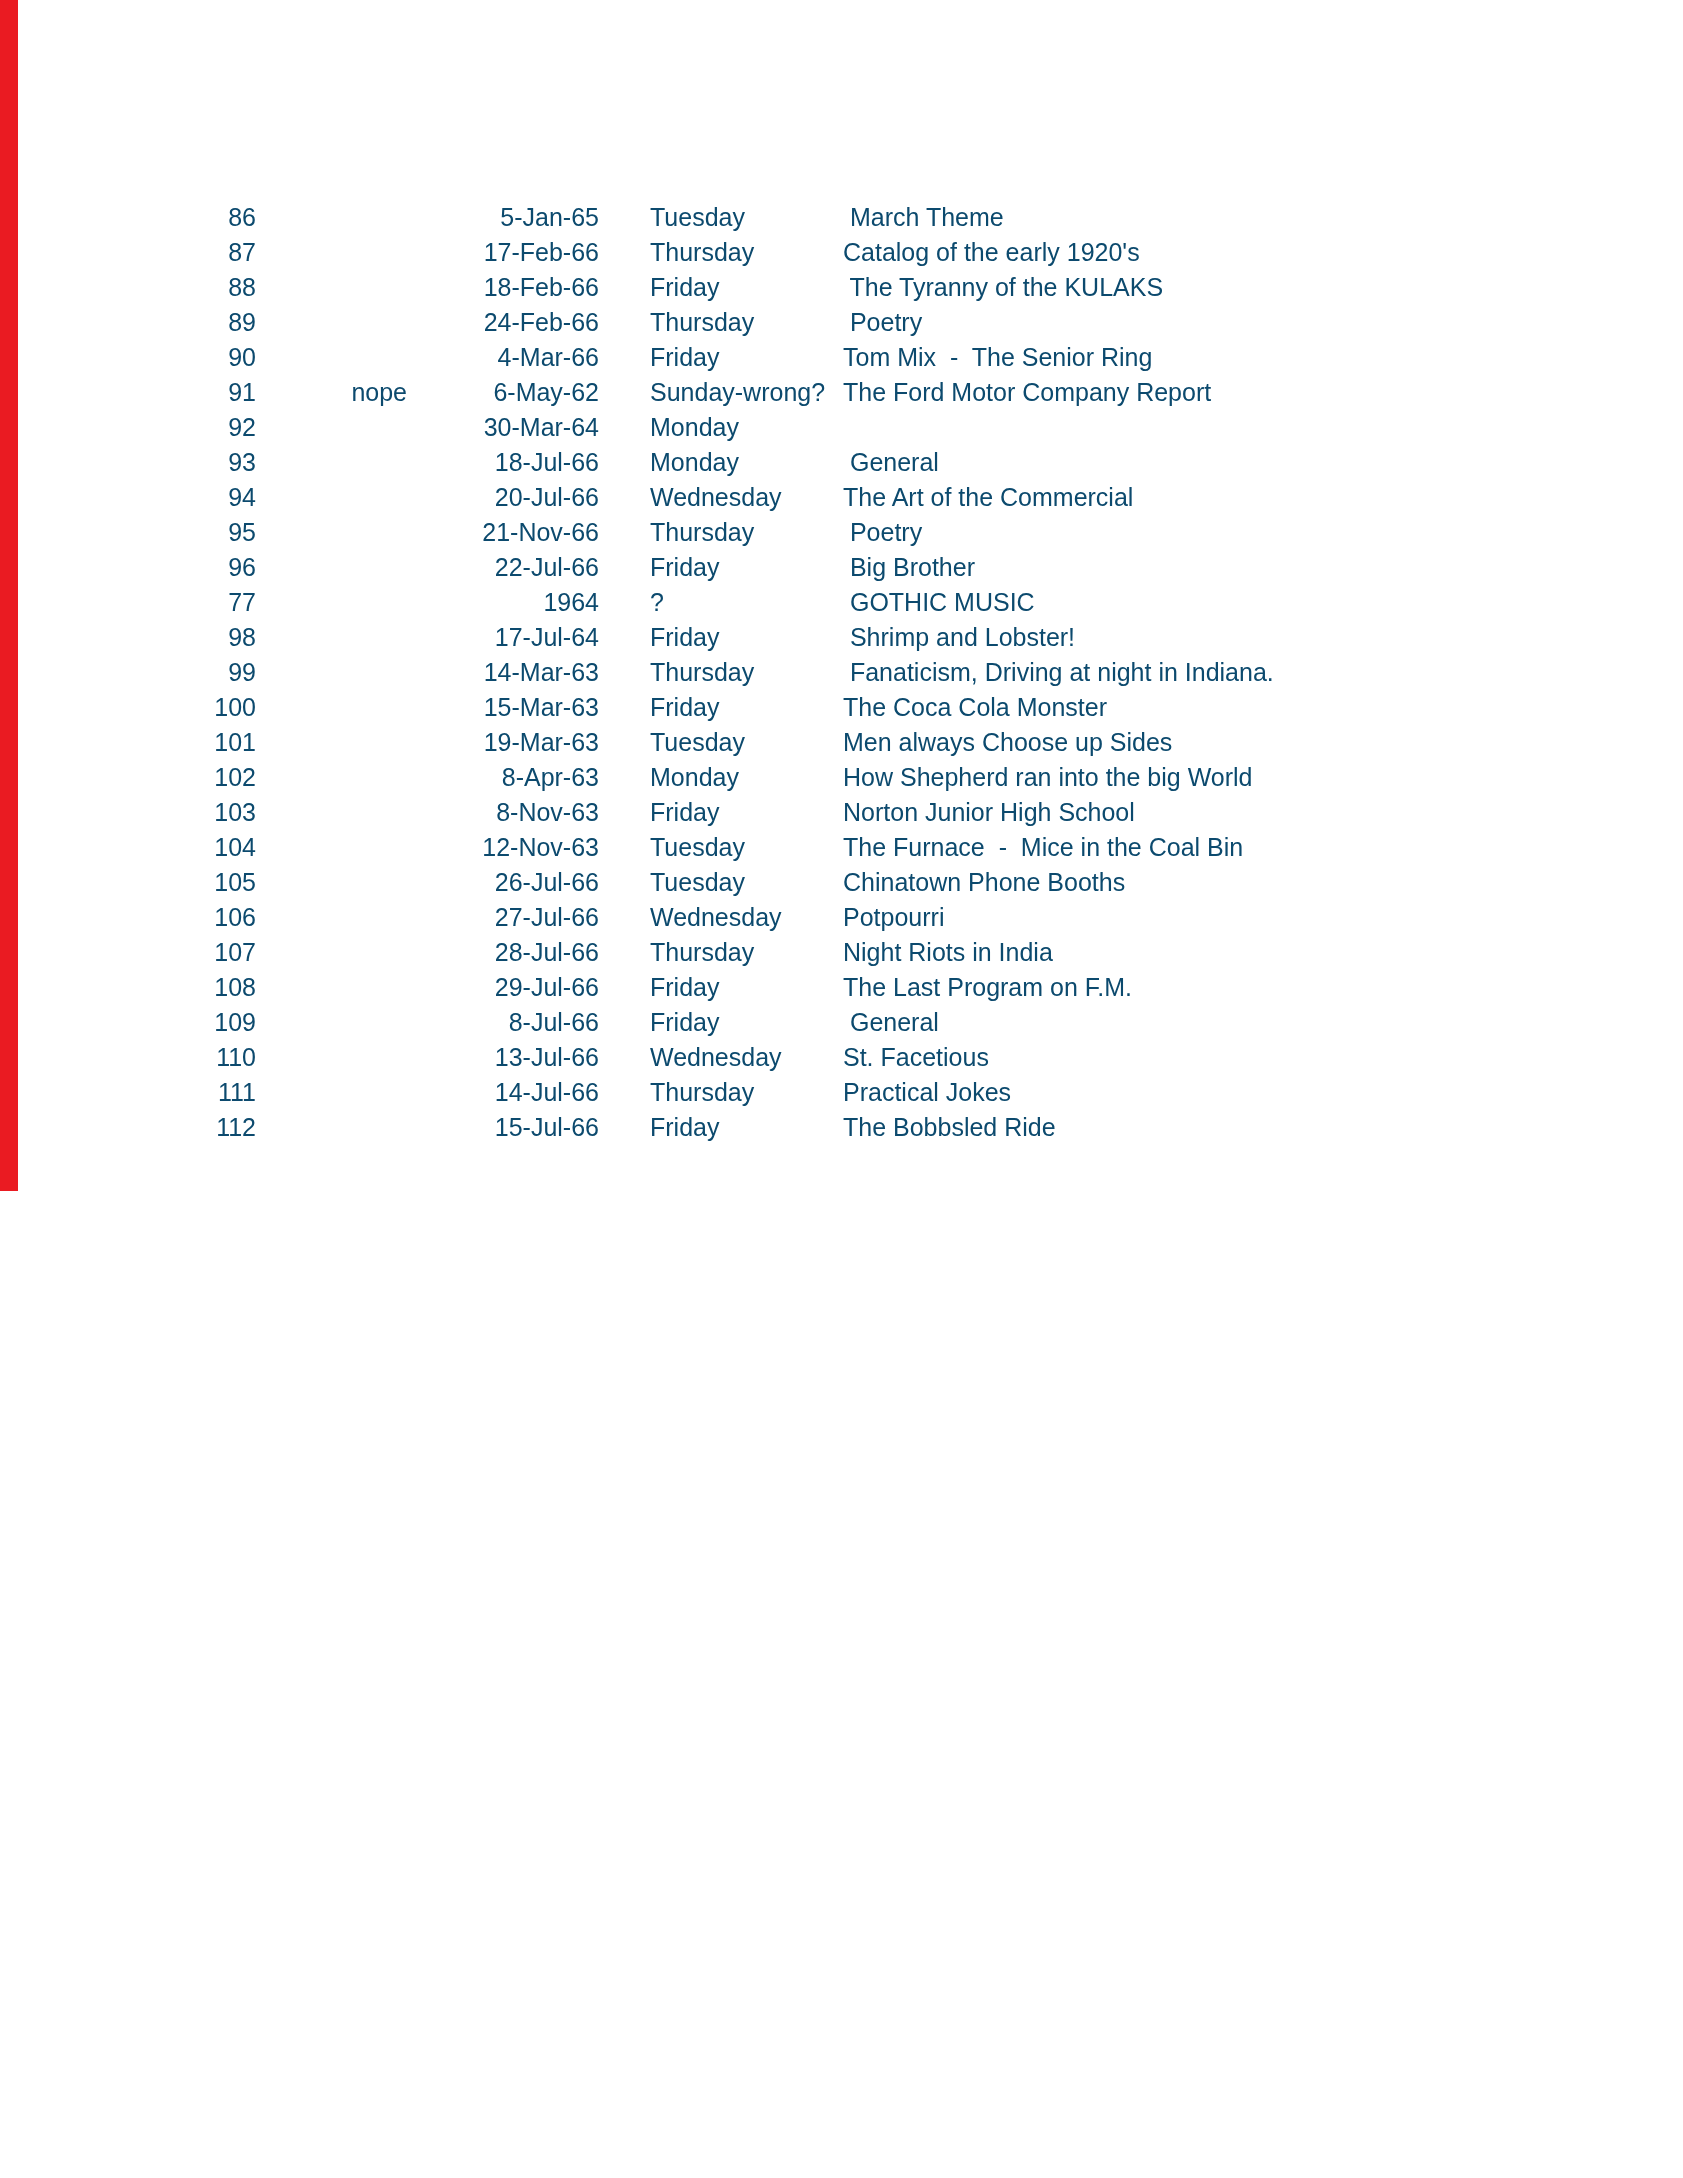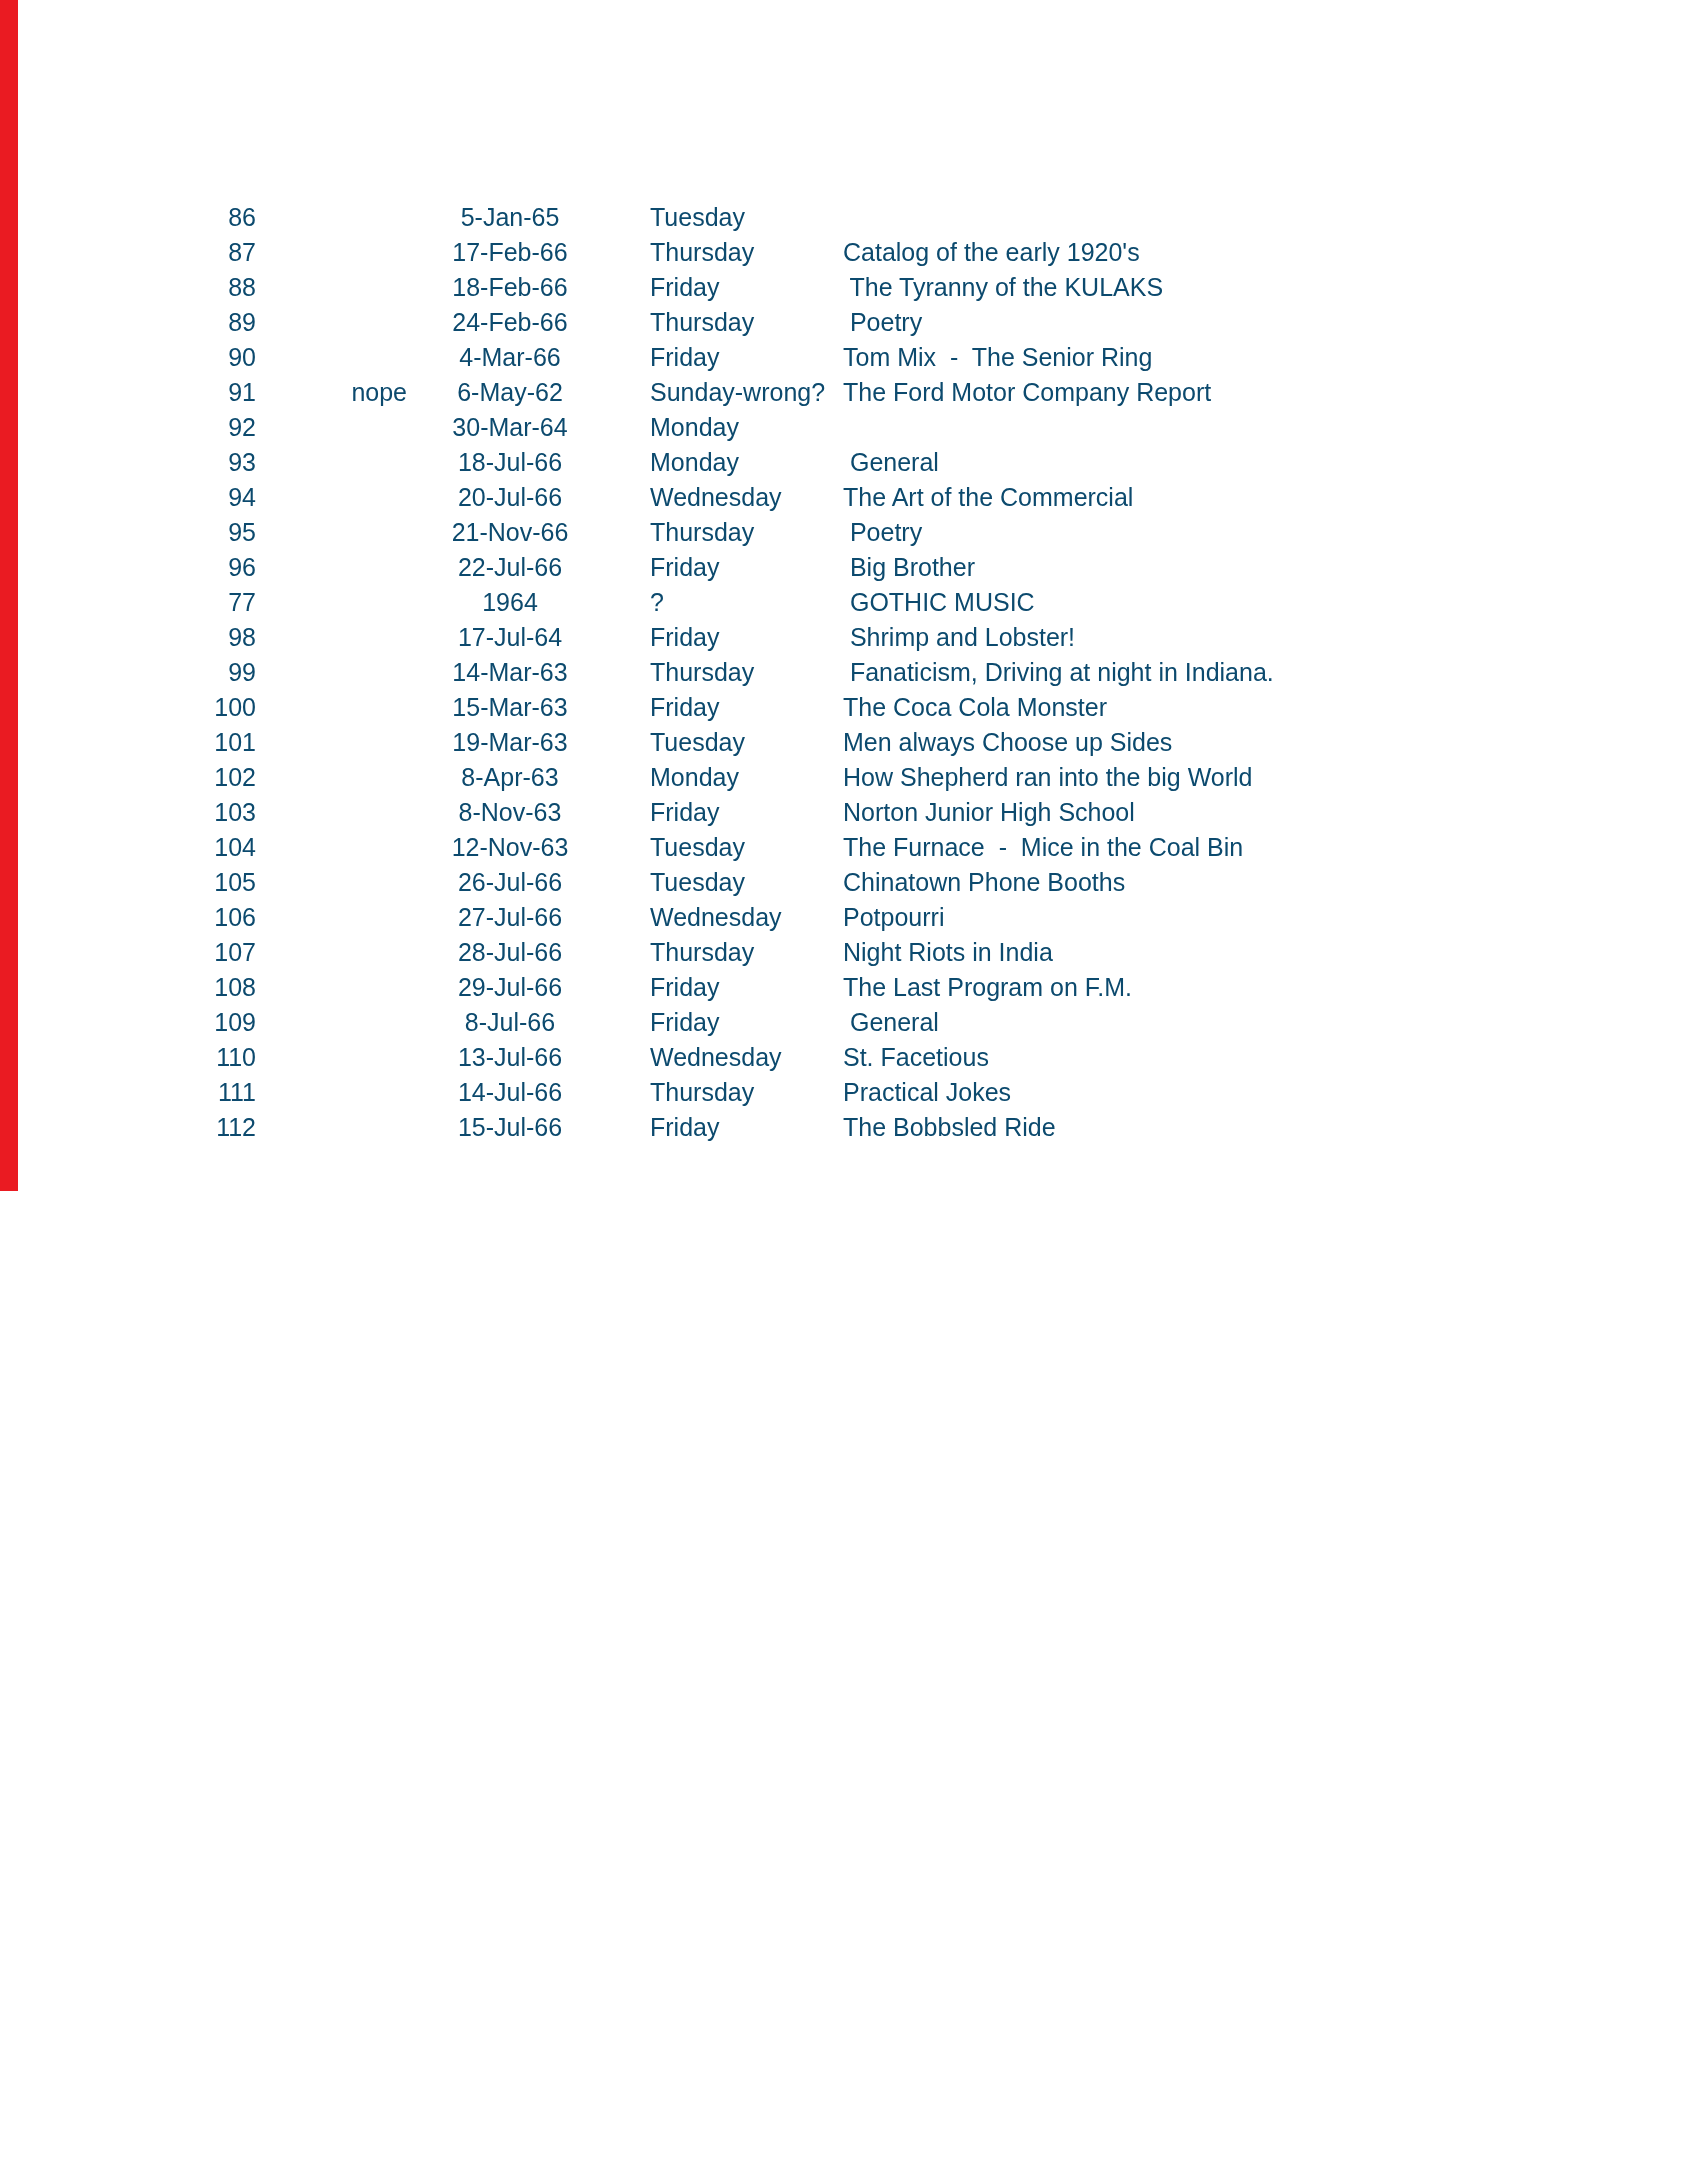--- a/index.html
+++ b/index.html
@@ -38,35 +38,36 @@
     position: relative;
     height: 35px;
   }
   .cell {
     position: absolute;
     top: 0;
     white-space: pre;
   }
   .c-num   { left: 98px;  width: 158px; text-align: right; }
   .c-note  { left: 288px; width: 119px; text-align: right; }
-  .c-date  { left: 421px; width: 178px; text-align: center; }
+  .c-date  { left: 421px; width: 178px; text-align: right; }
   .c-day   { left: 650px; width: 208px; text-align: left; }
   .c-title { left: 843px; width: 752px; text-align: left; }
 </style>
 </head>
 <body style="background: rgb(255, 255, 255);">
 
 <div class="page">
   <div class="margin-marker" style="background: rgb(234, 27, 34);"></div>
   <div class="rows" style="color: #0c4a6e;">
       <div class="row">
         <span class="cell c-num">86</span>
         <span class="cell c-note"></span>
         <span class="cell c-date">5-Jan-65</span>
         <span class="cell c-day">Tuesday</span>
+        <span class="cell c-title"> March Theme</span>
       </div>
       <div class="row">
         <span class="cell c-num">87</span>
         <span class="cell c-note"></span>
         <span class="cell c-date">17-Feb-66</span>
         <span class="cell c-day">Thursday</span>
         <span class="cell c-title">Catalog of the early 1920's</span>
       </div>
       <div class="row">
         <span class="cell c-num">88</span>

